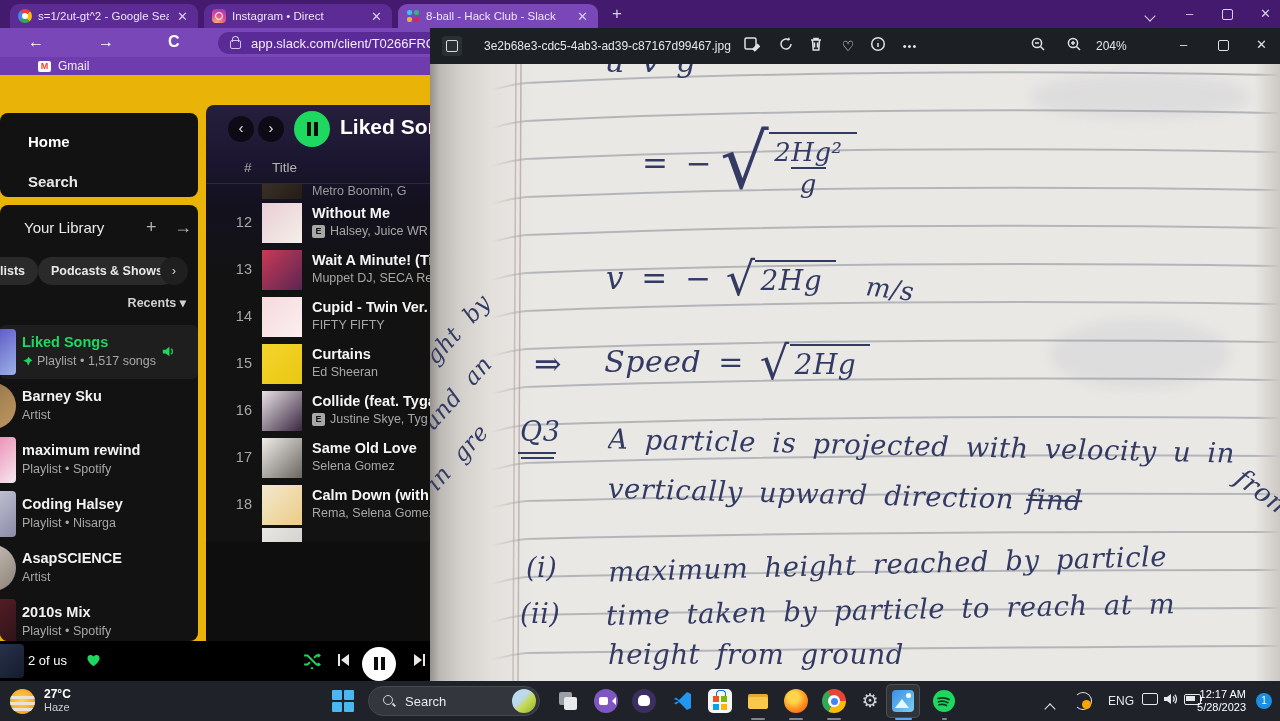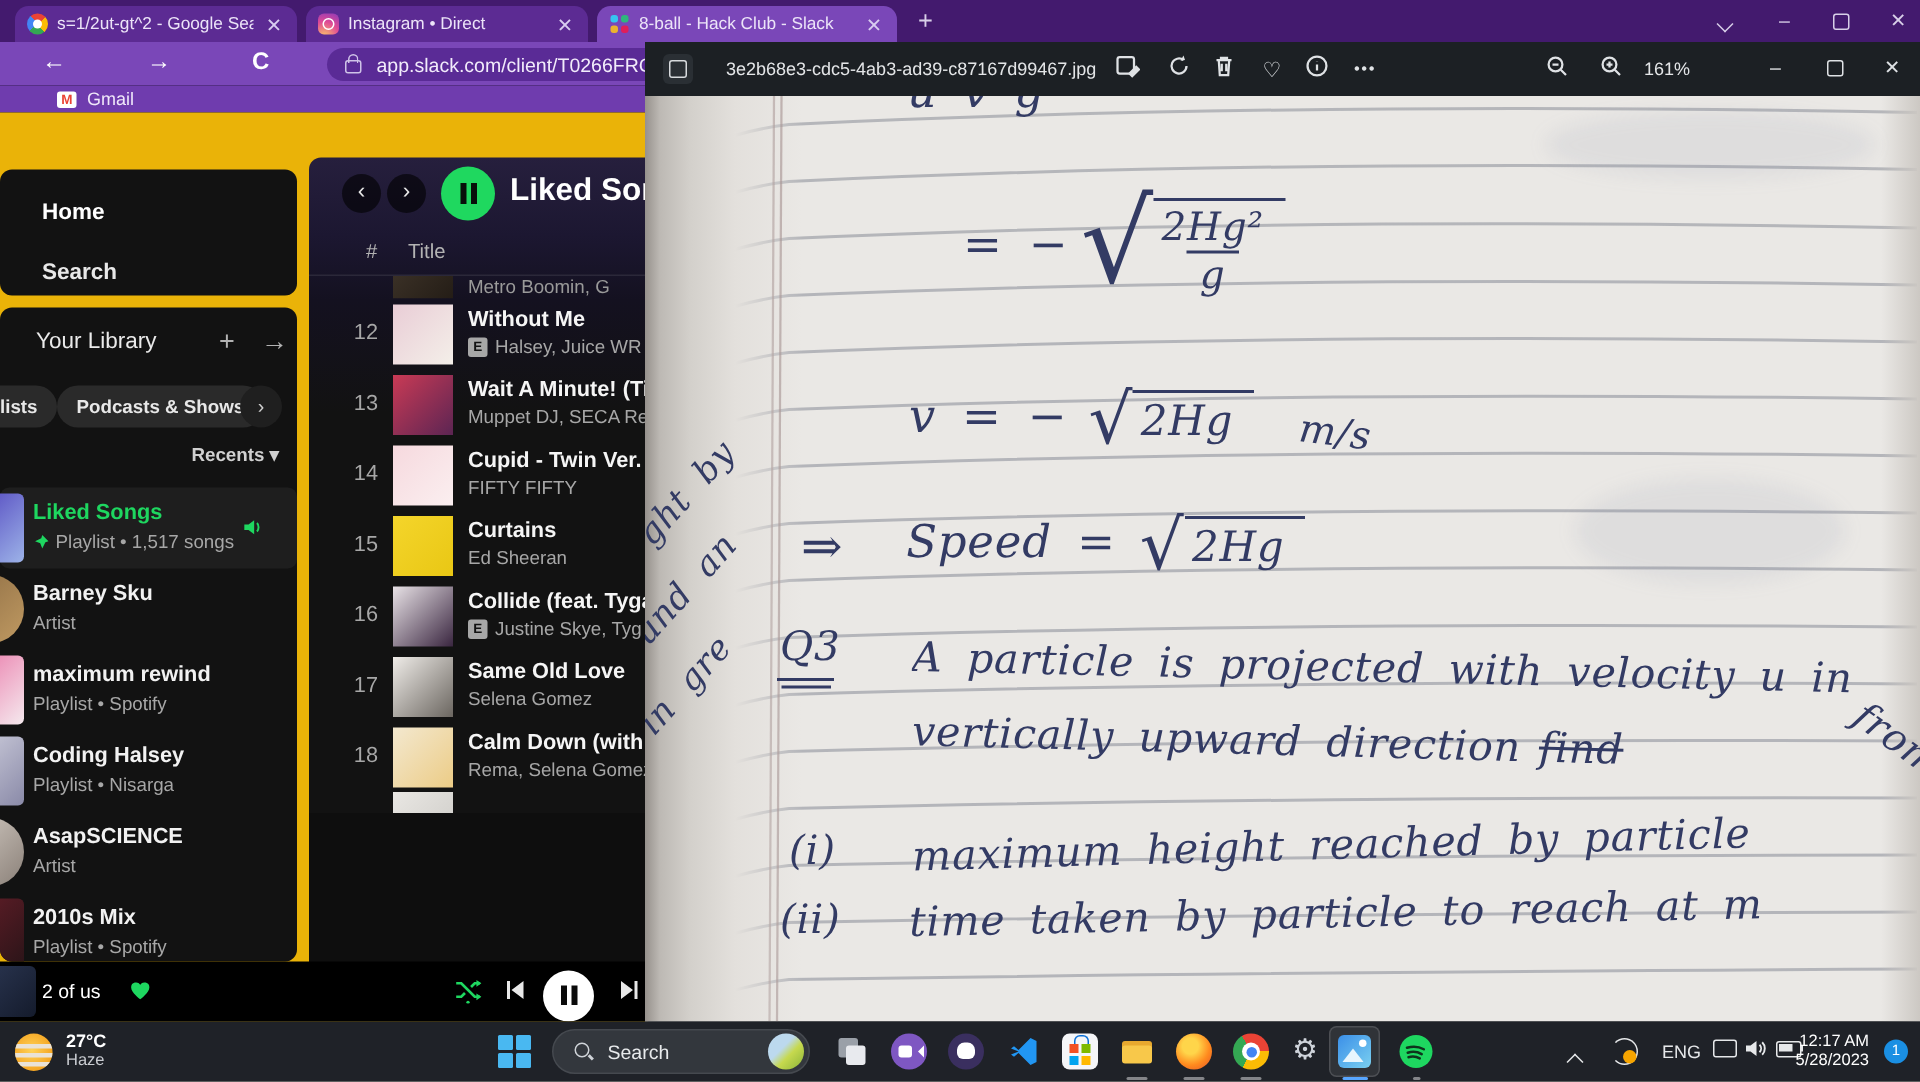--- a/index.html
+++ b/index.html
@@ -348,21 +348,21 @@
         </svg></span>
     <span class="ph-ic" style="left:470px;letter-spacing:1px;font-size:11px">•••</span>
     <span class="ph-ic" style="left:598px"><svg viewBox="0 0 16 16">
           <circle cx="7" cy="7" r="4.6"></circle>
           <path d="M10.5 10.5 14 14M5 7h4"></path>
         </svg></span>
     <span class="ph-ic" style="left:634px"><svg viewBox="0 0 16 16">
           <circle cx="7" cy="7" r="4.6"></circle>
           <path d="M10.5 10.5 14 14M5 7h4M7 5v4"></path>
         </svg></span>
-    <span id="ph-zoomtxt" style="left:666px">161%</span>
+    <span id="ph-zoomtxt" style="left:666px">204%</span>
     <span class="ph-wctl" style="left:750px">–</span>
     <span class="ph-wctl" style="left:788px;top:11px"><span class="maxbox" style="border-color:#dfe2e5"></span></span>
     <span class="ph-wctl" style="left:826px">✕</span>
   </div>
 
   <div id="paper">
     <svg width="850" height="617" style="position:absolute;left:0;top:0">
       <g stroke="#898d97" stroke-width="2" fill="none" opacity="0.55">
         <path d="M8 48 Q52 24 96 19 Q430 3 848 11"></path>
         <path d="M8 86 Q52 62 96 57 Q430 41 848 49"></path>
@@ -423,20 +423,21 @@
     <div class="ink" style="left:178px;top:366px;width:676px;font-size:27.5px;transform:rotate(1.3deg);overflow:hidden">A particle is projected with velocity u in</div>
     <div class="ink" style="left:178px;top:414px;font-size:27.5px;transform:rotate(1.5deg)">
       <span>vertically upward direction</span><span class="strike">find</span>
     </div>
     <div class="ink" style="left:798px;top:428px;font-size:26px;transform:rotate(36deg)">from gr</div>
 
     <div class="ink" style="left:96px;top:488px;font-size:27px">(i)</div>
     <div class="ink" style="left:178px;top:482px;width:674px;font-size:27.5px;transform:rotate(-1.6deg);overflow:hidden">maximum height reached by particle</div>
     <div class="ink" style="left:90px;top:534px;font-size:27px">(ii)</div>
     <div class="ink" style="left:176px;top:528px;width:676px;font-size:27.5px;transform:rotate(-1.2deg);overflow:hidden">time taken by particle to reach at m</div>
+    <div class="ink" style="left:178px;top:574px;font-size:27.5px">height from ground</div>
 
     <div class="ink" style="left:-14px;top:252px;font-size:23px;transform:rotate(-48deg)">ght by</div>
     <div class="ink" style="left:-18px;top:316px;font-size:23px;transform:rotate(-48deg)">und an</div>
     <div class="ink" style="left:-12px;top:380px;font-size:23px;transform:rotate(-48deg)">in gre</div>
   </div>
 </div>
 
 <div id="taskbar">
   <div>
     <span id="weather-ic">

